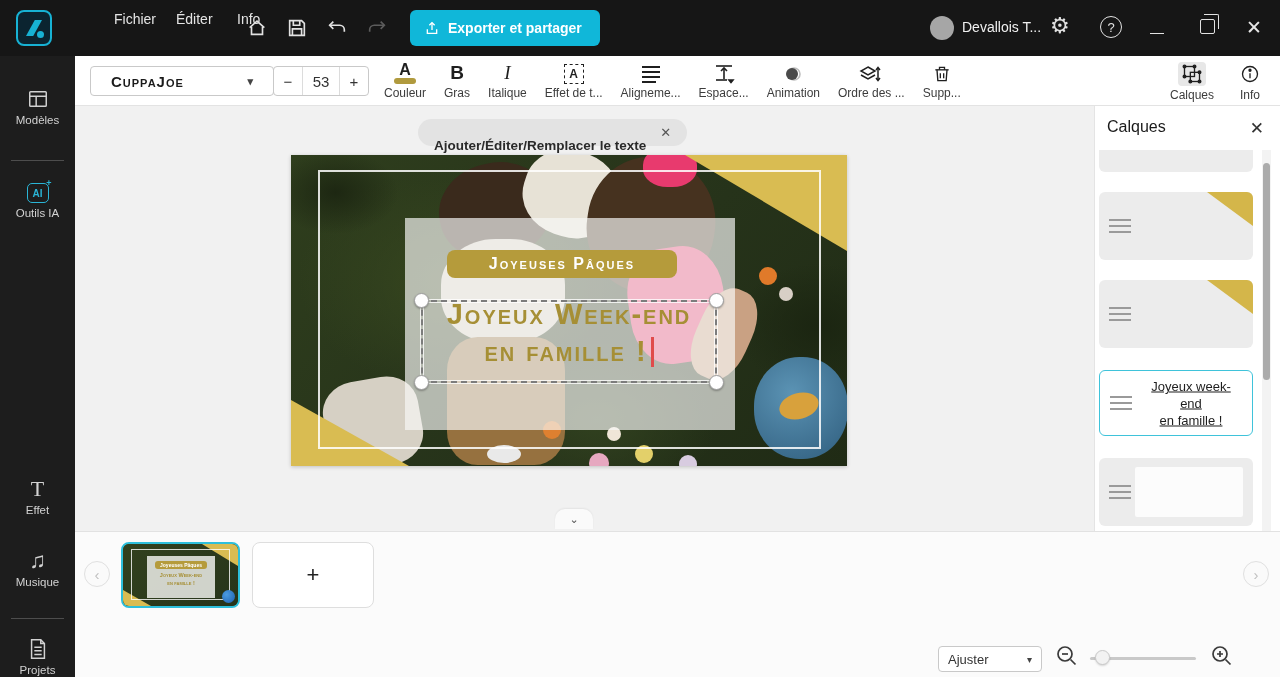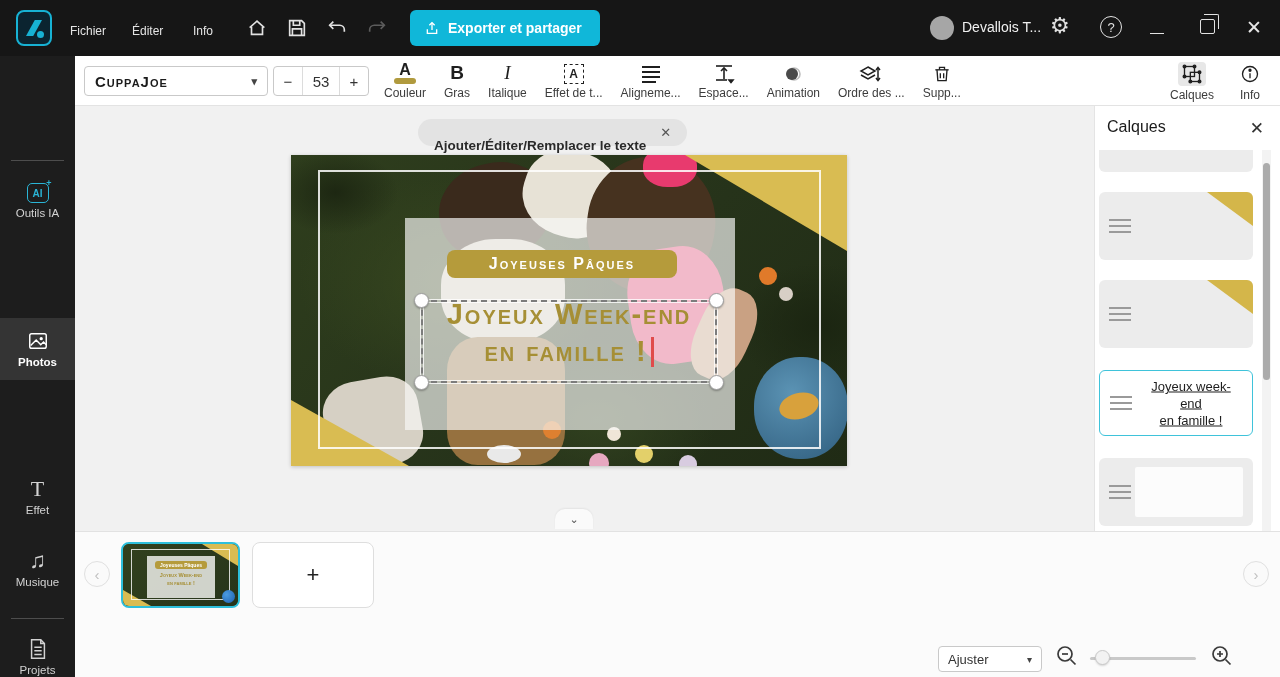--- a/index.html
+++ b/index.html
@@ -4,35 +4,35 @@
 <style>
   * { margin:0; padding:0; box-sizing:border-box; }
   html,body { width:1280px; height:677px; overflow:hidden; }
   body { font-family:"Liberation Sans", sans-serif; background:#f0f0f0; position:relative; }
 
   
   .titlebar { position:absolute; left:0; top:0; width:1280px; height:56px; background:#161616; color:#e9e9e9; }
   .logo { position:absolute; left:16px; top:10px; width:36px; height:36px; border:2px solid #17b2d4; border-radius:8px; background:#0b2430; display:flex; align-items:center; justify-content:center; }
   .logo-glyph { width:16px; height:16px; background:#17b2d4; clip-path:polygon(0 100%, 55% 0, 100% 0, 45% 100%); }
   .logo-dot { position:absolute; right:6px; bottom:6px; width:7px; height:7px; border-radius:50%; background:#17b2d4; }
-  .menu-item { position:absolute; top:24px; font-size:12px; color:#e4e4e4; cursor:default; }
+  .menu-item { position:absolute; top:11px; font-size:14px; color:#e4e4e4; cursor:default;margin-left:44px; }
   .tb-icon { position:absolute; top:14px; width:28px; height:28px; display:flex; align-items:center; justify-content:center; }
   .export-btn { position:absolute; left:410px; top:10px; height:36px; padding:0 18px 0 14px; background:#10b7d9; color:#fff; border-radius:6px; display:flex; align-items:center; gap:8px; font-size:14px; font-weight:bold; }
   .avatar { position:absolute; left:930px; top:16px; width:24px; height:24px; border-radius:50%; background:#a6a6a6; }
   .user-name { position:absolute; left:962px; top:19px; font-size:14px; color:#f0f0f0; }
   .gear { position:absolute; left:1050px; top:13px; font-size:22px; color:#e2e2e2; }
   .help-circle { position:absolute; left:1100px; top:16px; width:22px; height:22px; border:1.5px solid #e2e2e2; border-radius:50%; display:flex; align-items:center; justify-content:center; font-size:13px; color:#e2e2e2; }
   .win-min { position:absolute; left:1150px; top:24px; font-size:14px; color:#e2e2e2; }
   .win-restore { position:absolute; left:1200px; top:19px; width:15px; height:15px; border:1.5px solid #e2e2e2; border-radius:2px; }
   .win-restore::after { content:""; position:absolute; left:3px; top:-6px; width:14px; height:14px; border-top:1.5px solid #e2e2e2; border-right:1.5px solid #e2e2e2; border-radius:0 2px 0 0; }
   .win-close { position:absolute; left:1246px; top:16px; font-size:19px; color:#e8e8e8; }
 
   
   .toolbar { position:absolute; left:75px; top:56px; width:1205px; height:50px; background:#fff; border-bottom:1px solid #e3e3e3; }
-  .font-select { position:absolute; left:9px; top:10px; width:184px; height:30px; border:1px solid #c9c9c9; border-radius:4px; display:flex; align-items:center; padding:0 10px; font-weight:bold; font-variant:small-caps; letter-spacing:1px; font-size:15px; color:#1b1b1b; }
+  .font-select { position:absolute; left:15px; top:10px; width:184px; height:30px; border:1px solid #c9c9c9; border-radius:4px; display:flex; align-items:center; padding:0 20px; font-weight:bold; font-variant:small-caps; letter-spacing:1px; font-size:15px; color:#1b1b1b; }
   .font-select .chev { margin-left:auto; font-size:11px; color:#444; font-variant:normal; letter-spacing:0; }
   .stepper { position:absolute; left:198px; top:10px; height:30px; display:flex; border:1px solid #c9c9c9; border-radius:4px; overflow:hidden; }
   .stepper > div { display:flex; align-items:center; justify-content:center; font-size:15px; color:#333; }
   .step-minus { width:29px; border-right:1px solid #dcdcdc; }
   .step-val { width:36px; font-size:14px; }
   .step-plus { width:29px; border-left:1px solid #dcdcdc; }
   .tools { position:absolute; left:300px; top:4px; height:44px; display:flex; align-items:flex-start; }
   .tool { display:flex; flex-direction:column; align-items:center; gap:2px; padding:2px 9px; }
   .tool .ticon { height:22px; display:flex; align-items:flex-end; justify-content:center; color:#1f1f1f; }
   .tool .tlabel { font-size:12px; color:#3c3c3c; white-space:nowrap; }
@@ -293,35 +293,35 @@
             <path d="M12 11v6"></path>
             <circle cx="12" cy="7.5" r="1.2" fill="#1f1f1f"></circle>
           </svg>
       </div>
       <div class="tlabel">Info</div>
     </div>
   </div>
 </div>
 
 <div class="sidebar">
+  <div class="side-item" style="top:22px">
+    <svg width="22" height="22" viewBox="0 0 24 24" fill="none" stroke="#d2d2d2" stroke-width="1.6">
+        <rect x="3" y="4" width="18" height="16" rx="1"></rect>
+        <path d="M3 9h18"></path>
+        <path d="M10 9v11"></path>
+      </svg>
+    <div class="slabel">Modèles</div>
+  </div>
   <div class="side-div" style="top:104px"></div>
   <div class="side-item" style="top:116px">
     <div style="width:22px;height:20px;border:1.6px solid #2ab5d6;border-radius:5px;display:flex;align-items:center;justify-content:center;color:#2ab5d6;font-size:10px;font-weight:bold;position:relative;">
       <span>AI</span>
       <span style="position:absolute;right:-4px;top:-6px;color:#2ab5d6;font-size:9px;">+</span>
     </div>
     <div class="slabel">Outils IA</div>
-  </div>
-  <div class="side-item selected" style="top:262px">
-    <svg width="22" height="22" viewBox="0 0 24 24" fill="none" stroke="#ffffff" stroke-width="1.6">
-        <rect x="3" y="4" width="18" height="16" rx="2"></rect>
-        <circle cx="15.5" cy="9.5" r="1.8" fill="#fff" stroke="none"></circle>
-        <path d="m4 17 6-6 5 5 3-3 3 3"></path>
-      </svg>
-    <div class="slabel" style="font-weight:bold">Photos</div>
   </div>
   <div class="side-item" style="top:412px">
     <div style="font-size:22px;line-height:22px;color:#d2d2d2;font-family:'Liberation Serif',serif;">T</div>
     <div class="slabel">Effet</div>
   </div>
   <div class="side-item" style="top:484px">
     <div style="font-size:22px;line-height:22px;color:#d2d2d2;">♫</div>
     <div class="slabel">Musique</div>
   </div>
   <div class="side-div" style="top:562px"></div>

